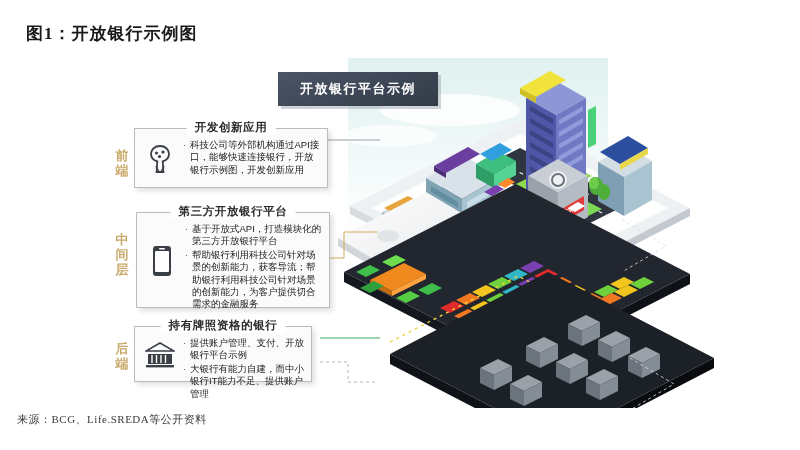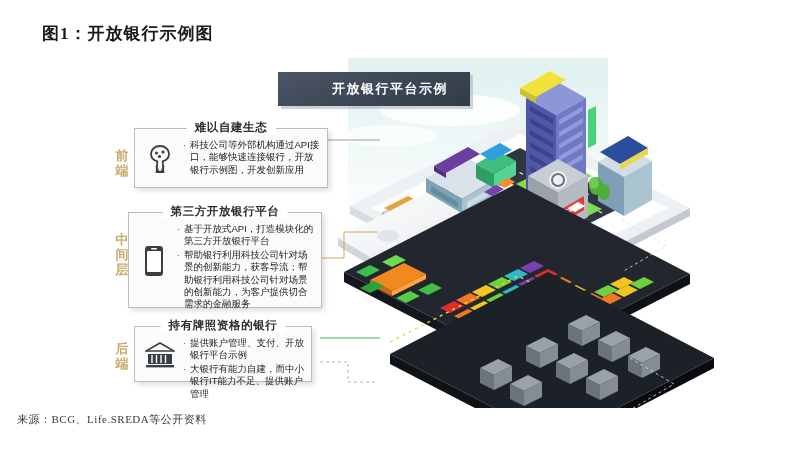--- a/index.html
+++ b/index.html
@@ -7,21 +7,21 @@
     width:800px;height:450px;
     background:#ffffff;
     font-family:"Liberation Sans","DejaVu Sans",sans-serif;
     overflow:hidden;
     position:relative;
   }
   .page{position:absolute;inset:0;background:#fff;}
 
   
   .title{
-    position:absolute;left:42px;top:22px;
+    position:absolute;left:26px;top:22px;
     font-family:"Liberation Serif","DejaVu Serif",serif;
     font-size:17px;font-weight:700;color:#1a1a1a;
     letter-spacing:1px;white-space:nowrap;
   }
 
   
   .source{
     position:absolute;left:17px;top:412px;
     font-family:"Liberation Serif","DejaVu Serif",serif;
     font-size:11px;color:#3a3a3a;letter-spacing:.5px;white-space:nowrap;
@@ -32,21 +32,20 @@
   .stage svg{display:block;}
 
   
   .badge{
     position:absolute;left:278px;top:72px;
     width:160px;height:34px;
     background:linear-gradient(160deg,#4a5566 0%,#3c4553 60%,#323b47 100%);
     box-shadow:3px 3px 0 rgba(150,160,170,.45);
     display:flex;align-items:center;justify-content:center;
     z-index:40;
-    padding-left:32px;
   }
   .badge span{
     color:#fff;font-size:13px;font-weight:700;letter-spacing:1.5px;
     font-family:"Liberation Sans","DejaVu Sans",sans-serif;
   }
 
   
   .tier-label{
     position:absolute;width:24px;
     color:#c9a96a;font-size:13px;font-weight:700;line-height:15px;
@@ -81,21 +80,21 @@
   .bullets{flex:1 1 auto;padding-top:1px;}
   .bullets .bl{
     display:flex;gap:4px;
     font-size:9.5px;line-height:12.4px;color:#1c1c1c;
     margin-bottom:1px;
   }
   .bullets .dot{flex:0 0 auto;color:#555;line-height:12.4px;font-size:9px;}
   .bullets .txt{flex:1 1 auto;}
 
   #box-0{left:134px;top:128px;width:194px;height:60px;}
-  #box-1{left:128px;top:212px;width:194px;height:96px;}
+  #box-1{left:136px;top:212px;width:194px;height:96px;}
   #box-2{left:134px;top:326px;width:178px;height:56px;}
 
   
   .leader{position:absolute;z-index:20;}
 </style>
 </head>
 <body>
 
 <div class="page">
 
@@ -444,21 +443,21 @@
     <div>中</div>
     <div>间</div>
     <div>层</div>
   </div>
   <div class="tier-label" id="tier-2">
     <div>后</div>
     <div>端</div>
   </div>
 
   <div class="callout" id="box-0">
-    <div class="legend">难以自建生态</div>
+    <div class="legend">开发创新应用</div>
     <div class="body">
       <div class="icon-slot">
         <svg width="30" height="34" viewBox="0 0 30 34">
           <path d="M15 4c-5 0-9 3.4-9 7.8 0 3.6 2.6 6.6 6.3 7.5L11.6 30h6.8l-0.7-10.7c3.7-0.9 6.3-3.9 6.3-7.5C24 7.4 20 4 15 4z" fill="none" stroke="#3a3f45" stroke-width="1.8"></path>
           <circle cx="11.5" cy="11" r="1.6" fill="#3a3f45"></circle>
           <circle cx="18" cy="10" r="1.6" fill="#3a3f45"></circle>
           <circle cx="14.5" cy="14.5" r="1.6" fill="#3a3f45"></circle>
           <path d="M14 30l-3-6M16 30l3-6" stroke="#3a3f45" stroke-width="1.5" fill="none"></path>
         </svg>
       </div>

